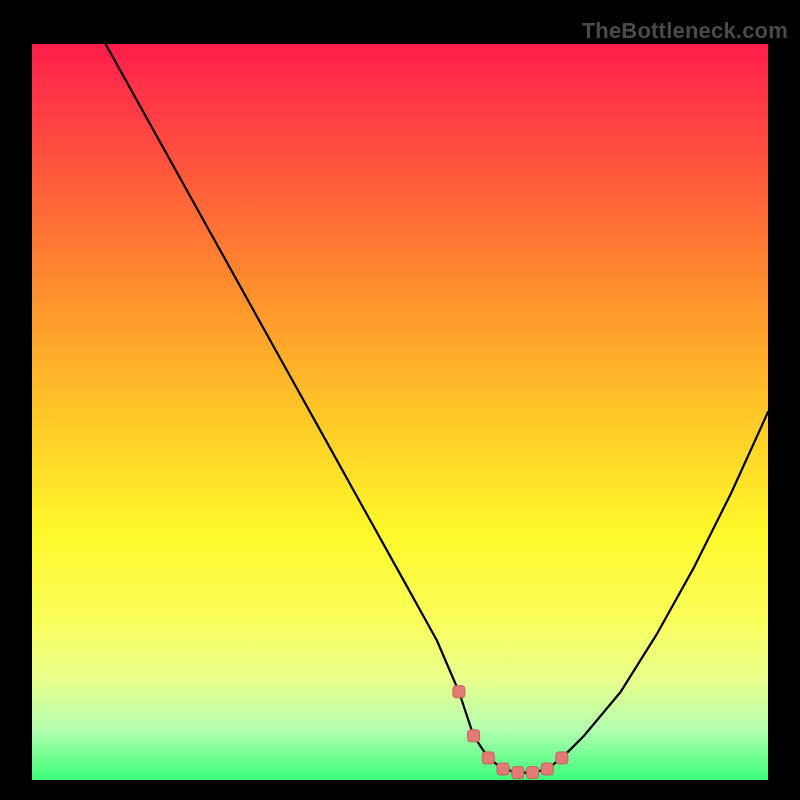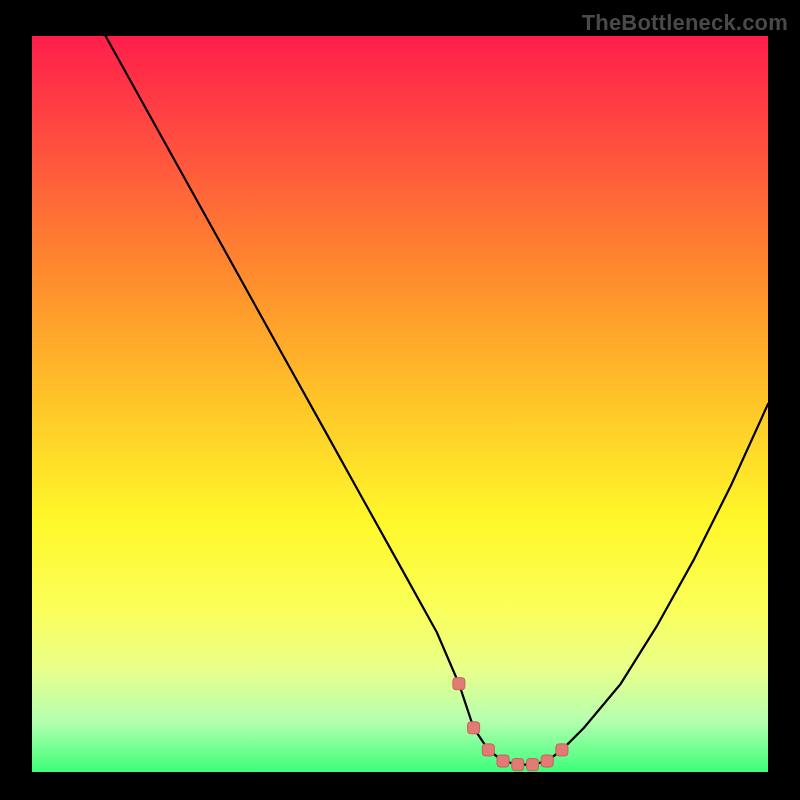--- a/index.html
+++ b/index.html
@@ -6,21 +6,21 @@
     margin: 0;
     padding: 0;
     width: 800px;
     height: 800px;
     background: #000;
     overflow: hidden;
   }
   .frame {
     position: absolute;
     left: 0;
-    top: 4px;
+    top: 12px;
     width: 800px;
     height: 700px;
     background: #000;
   }
   .plot {
     position: absolute;
     left: 32px;
     top: 32px;
     width: 736px;
     height: 736px;

